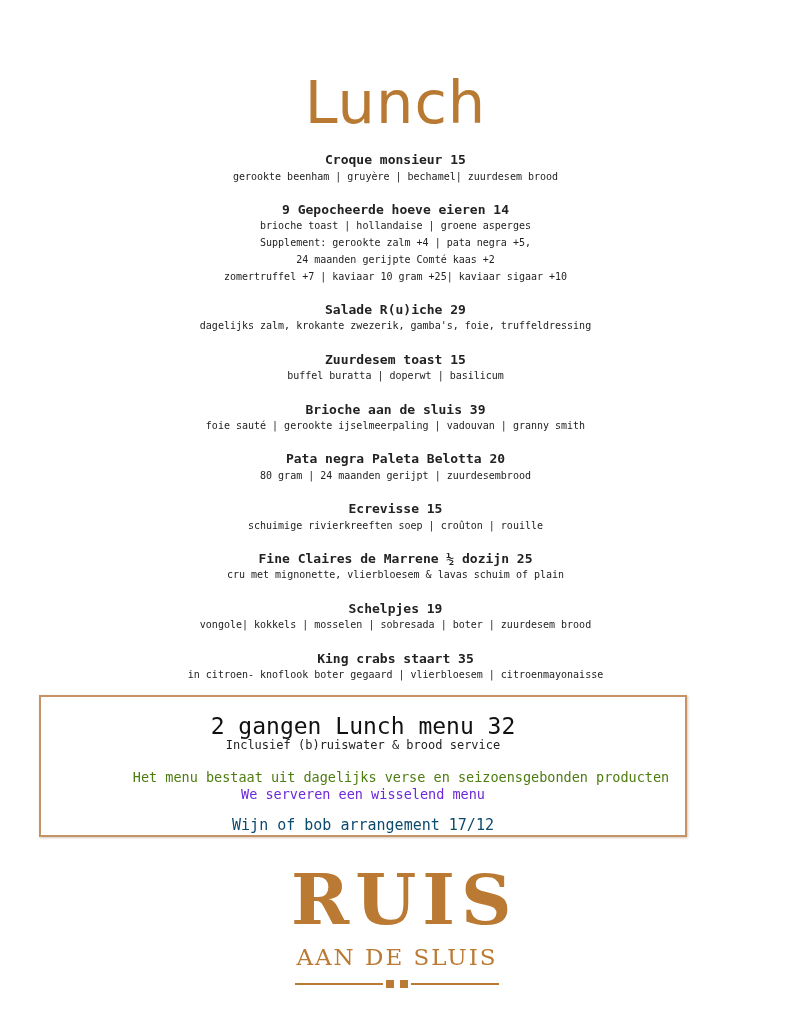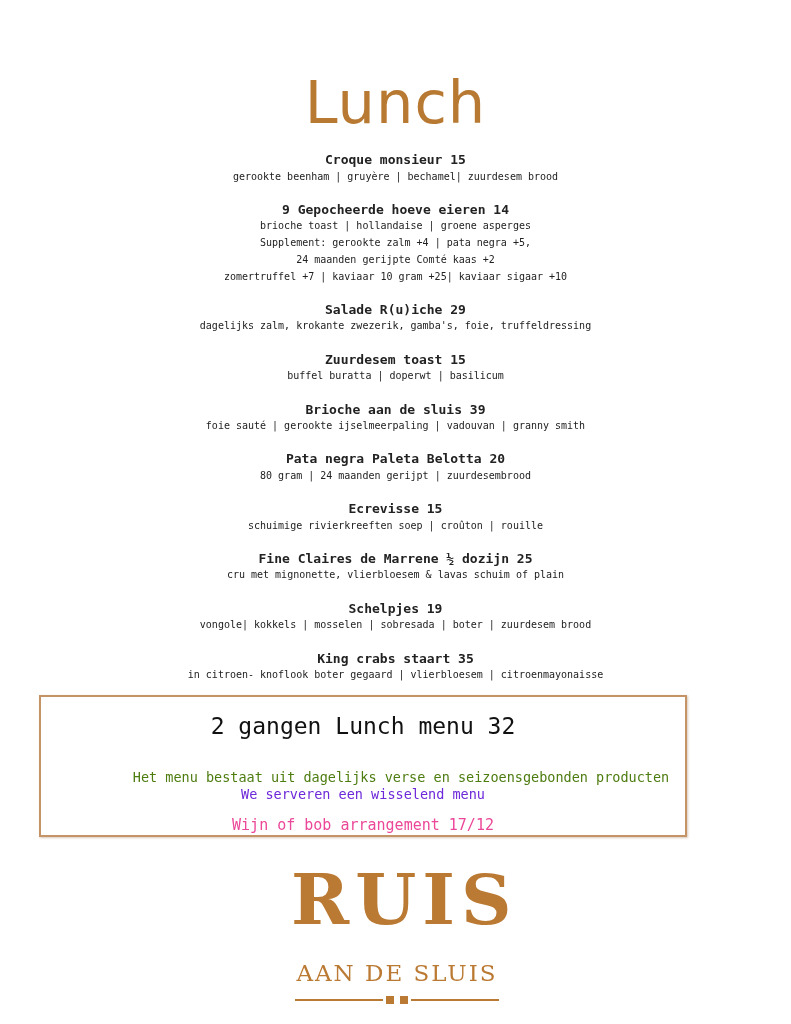--- a/index.html
+++ b/index.html
@@ -34,33 +34,33 @@
       position: absolute; top: 72px; left: 73px; width: 574px; text-align: center;
       font-family: "DejaVu Sans Mono", monospace; font-size: 13.5px; color: #4d7c0f;
       white-space: nowrap;
     }
     .box-line2 {
       position: absolute; top: 89px; left: 0; width: 100%; text-align: center;
       font-family: "DejaVu Sans Mono", monospace; font-size: 13.5px; color: #6d28d9;
     }
     .box-wine {
       position: absolute; top: 119px; left: 0; width: 100%; text-align: center;
-      font-family: "DejaVu Sans Mono", monospace; font-size: 15px; color: #ec4899;
+      font-family: "DejaVu Sans Mono", monospace; font-size: 15px; color: #0c4a6e;
     }
     .logo {
       position: absolute; top: 862px; left: 291px; width: 212px; height: 145px;
       text-align: center; color: #bb7a33;
     }
     .logo-main {
       font-family: "DejaVu Serif", serif; font-size: 70px; line-height: 76px;
       letter-spacing: 6px; font-weight: bold;
     }
     .logo-sub {
       font-family: "DejaVu Serif", serif; font-size: 23px; letter-spacing: 2px;
-      margin-top: 22px; line-height: 26px;
+      margin-top: 6px; line-height: 26px;
     }
     .logo-rule {
       position: relative; margin: 10px auto 0; width: 204px; height: 8px;
     }
     .logo-rule .line { position: absolute; top: 3px; height: 2px; background: #bb7a33; width: 88px; }
     .logo-rule .line.l { left: 0; }
     .logo-rule .line.r { right: 0; }
     .logo-rule .sq { position: absolute; top: 0; width: 8px; height: 8px; background: #bb7a33; }
     .logo-rule .sq.a { left: 91px; }
     .logo-rule .sq.b { left: 105px; }
@@ -112,20 +112,21 @@
       <div class="dish-desc">vongole| kokkels | mosselen | sobresada | boter | zuurdesem brood</div>
     </div>
     <div class="dish">
       <div class="dish-name">King crabs staart 35</div>
       <div class="dish-desc">in citroen- knoflook boter gegaard | vlierbloesem | citroenmayonaisse</div>
     </div>
   </div>
 
   <div class="box">
     <div class="box-title">2 gangen Lunch menu 32</div>
+    <div class="box-sub">Inclusief (b)ruiswater &amp; brood service</div>
     <div class="box-line1">Het menu bestaat uit dagelijks verse en seizoensgebonden producten</div>
     <div class="box-line2">We serveren een wisselend menu</div>
     <div class="box-wine">Wijn of bob arrangement 17/12</div>
   </div>
 
   <div class="logo">
     <div class="logo-main">RUIS</div>
     <div class="logo-sub">AAN DE SLUIS</div>
     <div class="logo-rule">
       <span class="line l"></span>

